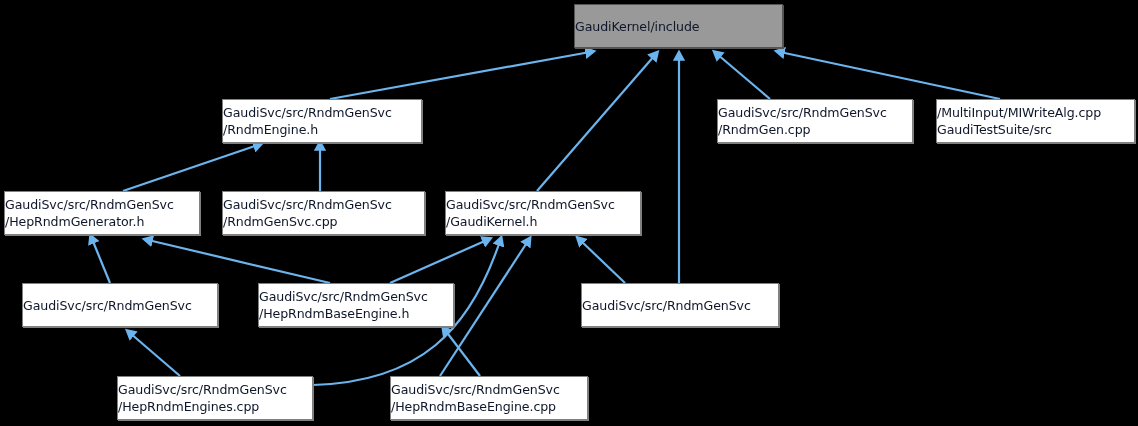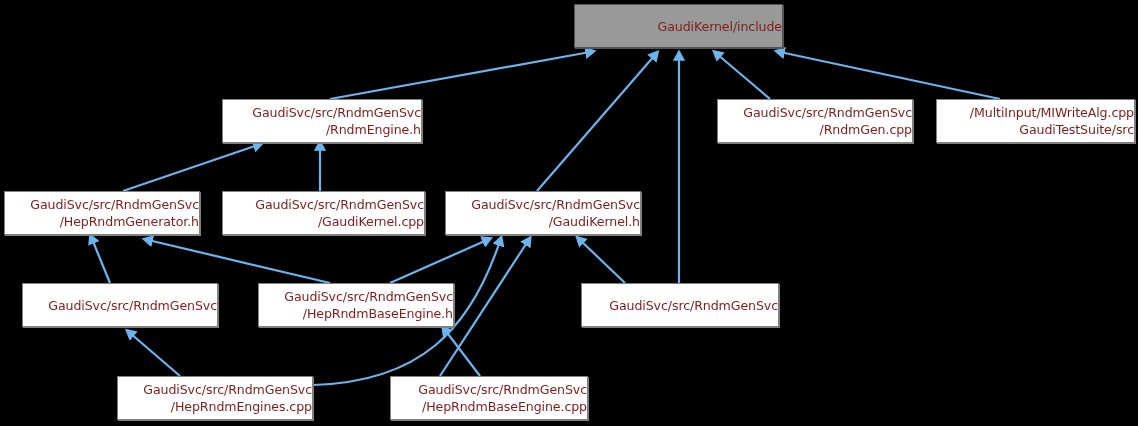--- a/index.html
+++ b/index.html
@@ -21,26 +21,26 @@
     top: 0;
     width: 1138px;
     height: 426px;
     pointer-events: none;
   }
   .node {
     position: absolute;
     box-sizing: border-box;
     display: flex;
     flex-direction: column;
-    align-items: flex-end;
+    align-items: flex-start;
     justify-content: center;
     background: #ffffff;
     border: 1px solid #808080;
     box-shadow: 1px 1px 0 0 #808080;
-    color: #7f1d1d;
+    color: #0f172a;
     font-size: 12.6px;
     line-height: 17px;
     letter-spacing: -0.1px;
     white-space: nowrap;
     z-index: 5;
   }
   .node.root {
     background: #999999;
     border: 1px solid #555555;
     box-shadow: 1px 1px 0 0 #555555;
@@ -93,21 +93,21 @@
       <div class="node" style="left: 936px; top: 99px; width: 199px; height: 44px;">
         <span class="ln">/MultiInput/MIWriteAlg.cpp</span>
         <span class="ln">GaudiTestSuite/src</span>
       </div>
       <div class="node" style="left: 4px; top: 191px; width: 196px; height: 44px;">
         <span class="ln">GaudiSvc/src/RndmGenSvc</span>
         <span class="ln">/HepRndmGenerator.h</span>
       </div>
       <div class="node" style="left: 222px; top: 191px; width: 203px; height: 44px;">
         <span class="ln">GaudiSvc/src/RndmGenSvc</span>
-        <span class="ln">/GaudiKernel.cpp</span>
+        <span class="ln">/RndmGenSvc.cpp</span>
       </div>
       <div class="node" style="left: 445px; top: 191px; width: 196px; height: 44px;">
         <span class="ln">GaudiSvc/src/RndmGenSvc</span>
         <span class="ln">/GaudiKernel.h</span>
       </div>
       <div class="node" style="left: 22px; top: 283px; width: 196px; height: 44px;">
         <span class="ln">GaudiSvc/src/RndmGenSvc</span>
       </div>
       <div class="node" style="left: 258px; top: 283px; width: 196px; height: 44px;">
         <span class="ln">GaudiSvc/src/RndmGenSvc</span>

